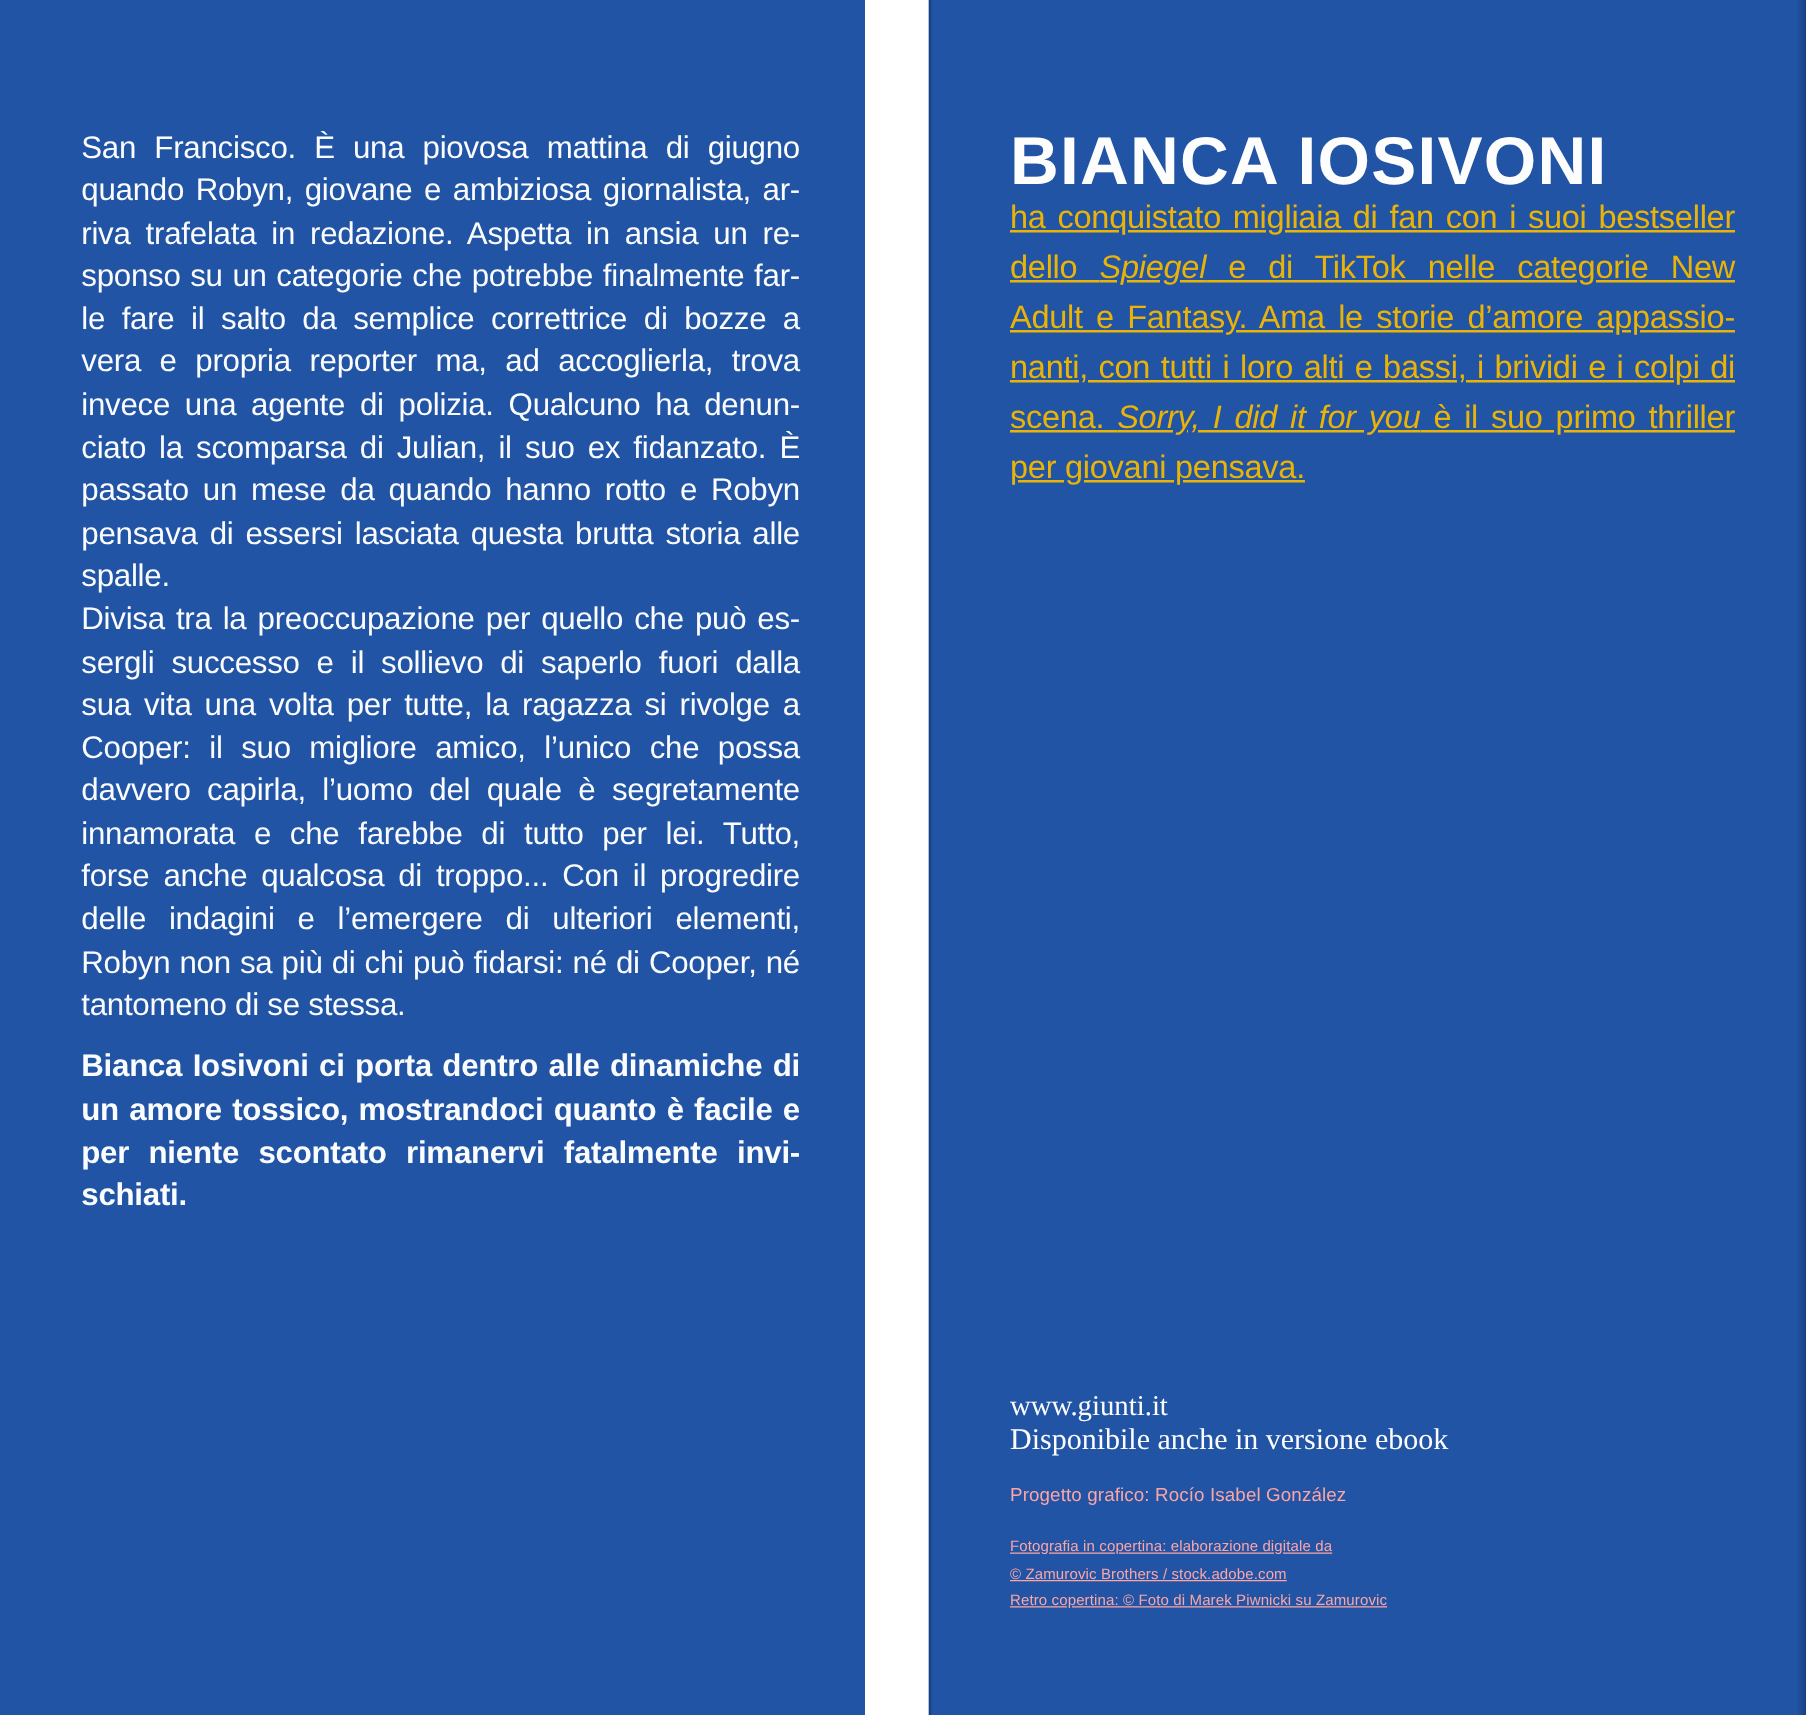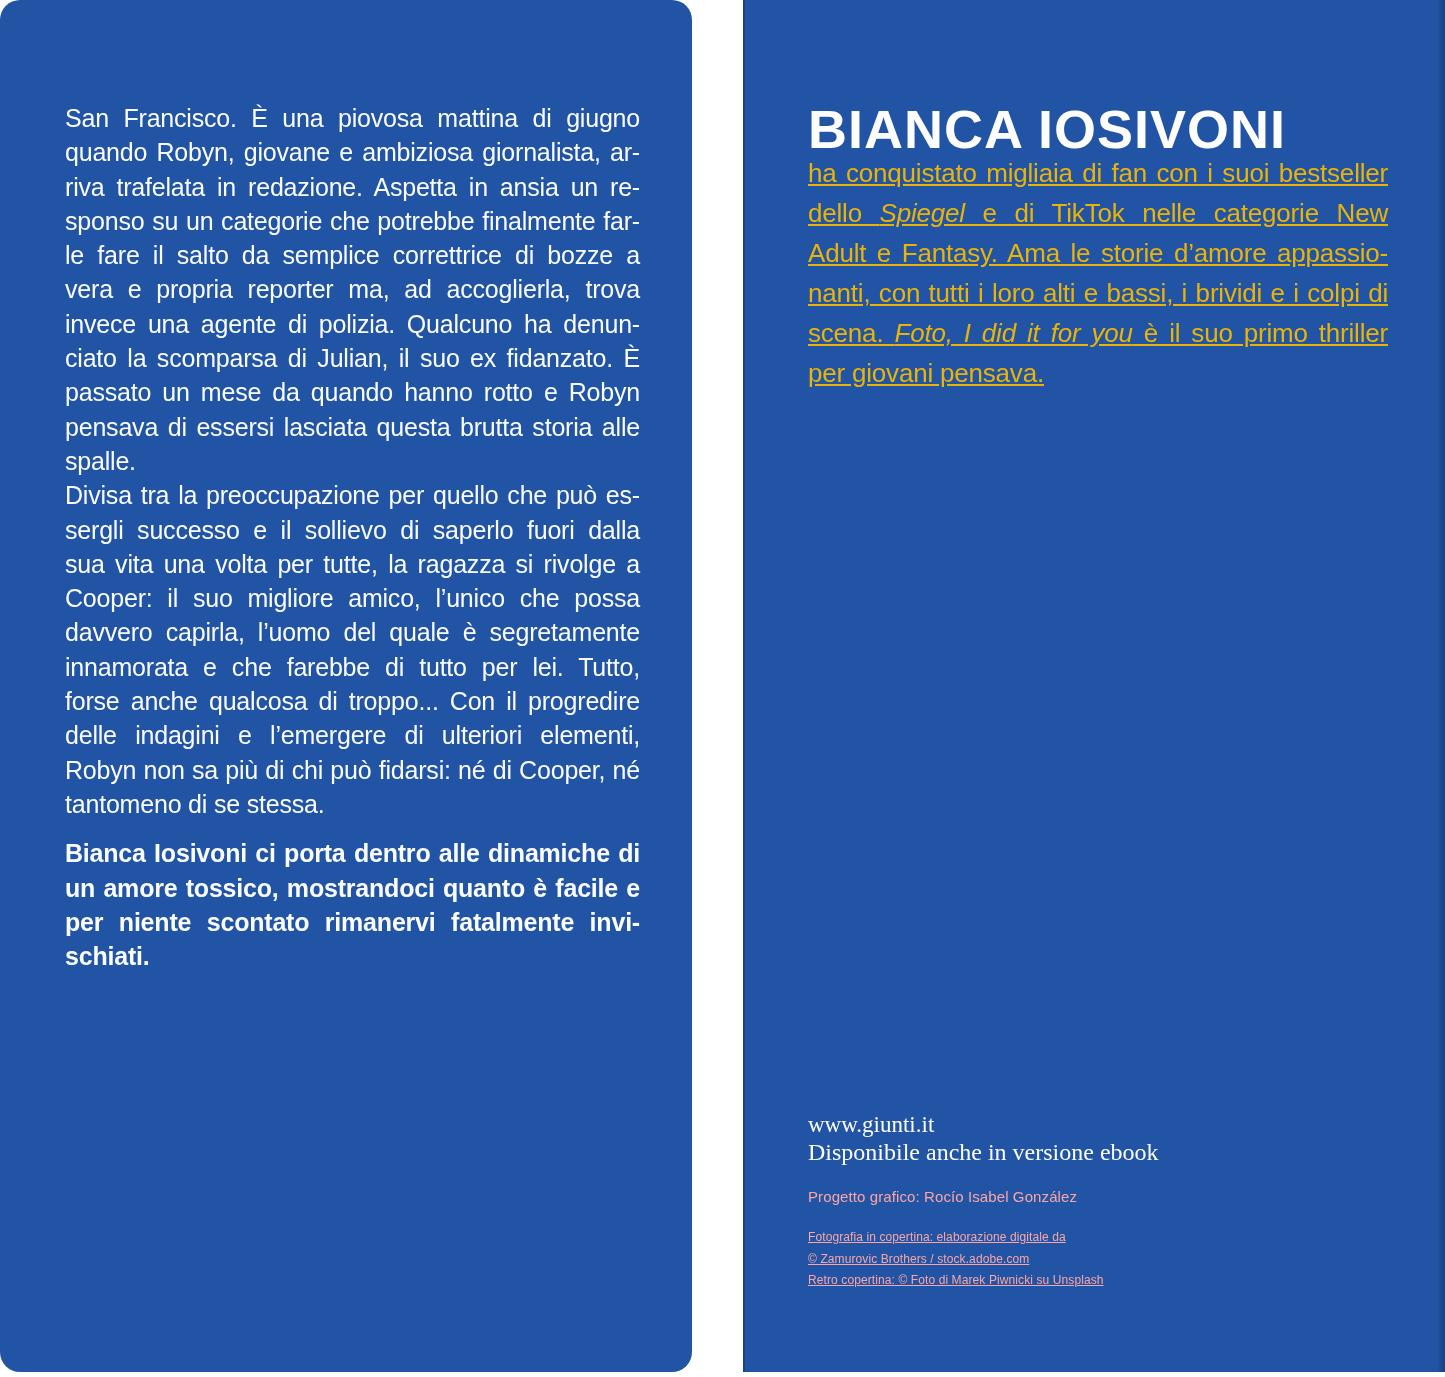--- a/index.html
+++ b/index.html
@@ -10,21 +10,21 @@
     background: #ffffff;
     overflow: hidden;
     font-family: "Liberation Sans", sans-serif;
   }
   .panel {
     position: absolute;
     top: 0;
     height: 1372px;
     background: #2154a4;
   }
-  .panel-left  { left: 0;     width: 692px; border-radius: 20px; }
+  .panel-left  { left: 0;     width: 692px; }
   .panel-right {
     left: 743px; width: 702px;
     box-sizing: border-box;
     border-left: 2px solid rgba(15, 44, 94, 0.45);
     padding-left: 28px;
   }
   .edge-shade {
     position: absolute;
     top: 0; right: 0;
     width: 8px; height: 1372px;
@@ -147,32 +147,32 @@
   </div>
 
   <div class="panel panel-right">
     <div class="author-name">BIANCA IOSIVONI</div>
 
     <div class="bio-block">
         <div class="line"><span>ha conquistato migliaia di fan con i suoi bestseller</span></div>
         <div class="line"><span>dello </span><span class="it">Spiegel</span><span> e di TikTok nelle categorie New</span></div>
         <div class="line"><span>Adult e Fantasy. Ama le storie d’amore appassio-</span></div>
         <div class="line"><span>nanti, con tutti i loro alti e bassi, i brividi e i colpi di</span></div>
-        <div class="line"><span>scena. </span><span class="it">Foto, I did it for you</span><span> è il suo primo thriller</span></div>
+        <div class="line"><span>scena. </span><span class="it">Sorry, I did it for you</span><span> è il suo primo thriller</span></div>
         <div class="line end"><span>per giovani pensava.</span></div>
       </div>
 
     <div class="website-line">www.giunti.it</div>
 
     <div class="ebook-line">Disponibile anche in versione ebook</div>
 
     <div class="design-credit-line">Progetto grafico: Rocío Isabel González</div>
 
     <div class="photo-credits-block">
         <div class="line end">Fotografia in copertina: elaborazione digitale da</div>
         <div class="line end">© Zamurovic Brothers / stock.adobe.com</div>
-        <div class="line end">Retro copertina: © Foto di Marek Piwnicki su Unsplash</div>
+        <div class="line end">Retro copertina: © Foto di Marek Piwnicki su Zamurovic</div>
       </div>
 
     <div class="edge-shade"></div>
   </div>
 
 </div>
 
 </body></html>

